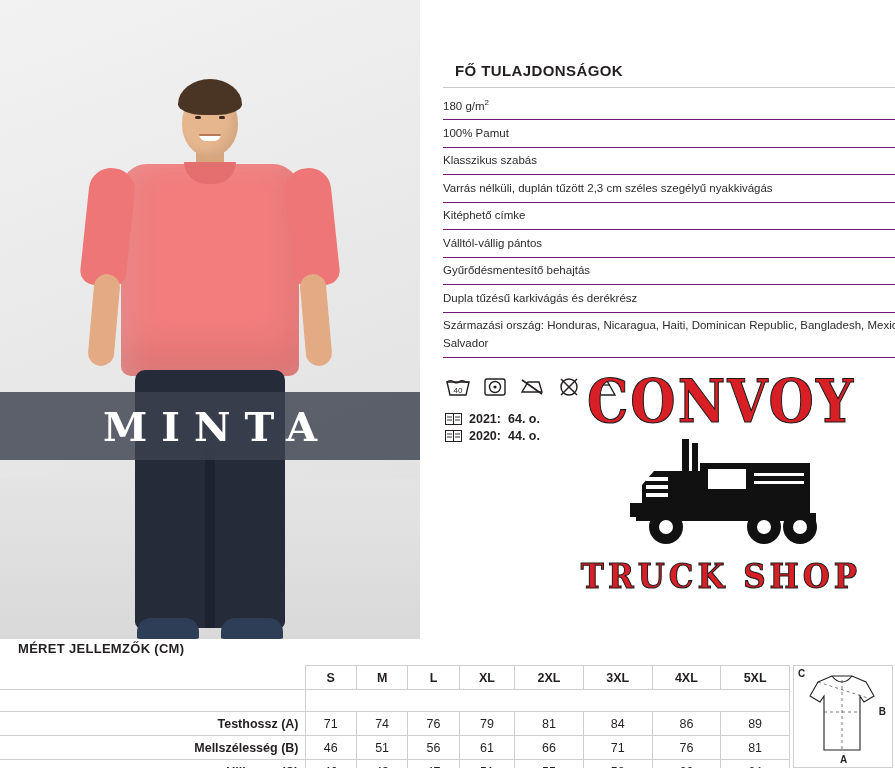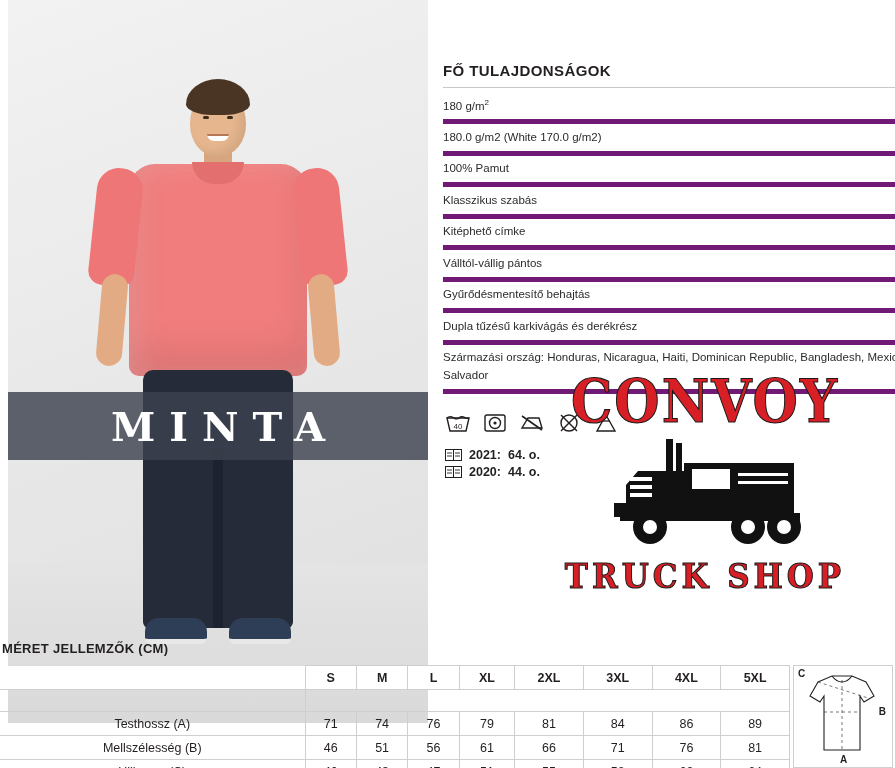--- a/index.html
+++ b/index.html
@@ -14,22 +14,22 @@
   #page {
     position: relative;
     width: 895px;
     height: 768px;
     background: #fff;
   }
 
   
   .photo {
     position: absolute;
-    left: 8px; top: 0;
-    width: 420px; height: 723px;
+    left: 0; top: 0;
+    width: 420px; height: 639px;
     background: linear-gradient(160deg,#f2f2f2 0%,#e9e9e9 45%,#dedede 100%);
     overflow: hidden;
   }
   .photo-floor {
     position: absolute;
     left: 0; bottom: 0; width: 100%; height: 160px;
     background: linear-gradient(180deg,#e4e4e4 0%,#d9d9d9 100%);
   }
   
   .model { position: absolute; left: 50%; top: 86px; transform: translateX(-50%); width: 210px; }
@@ -95,76 +95,76 @@
     color: #ffffff;
     font-size: 40px;
     letter-spacing: 14px;
     padding-left: 14px;
   }
 
   
   .specs { position: absolute; left: 443px; top: 62px; width: 452px; }
   .spec-title {
     font-size: 15px; font-weight: 700; letter-spacing: .4px;
-    color: #231f20; padding-bottom: 8px;
+    color: #231f20; padding-bottom: 8px; margin-left: 12px;
   }
   .spec-rule { height: 1px; background: #c8c8c8; margin-bottom: 4px; }
   .spec-line {
     font-size: 11.5px; color: #2b2b2b; line-height: 1.35;
-    padding: 5.5px 0 5.5px 0; border-bottom: 5px solid #701a75;
+    padding: 5.5px 0 5.5px 0; border-bottom: 1px solid #701a75;
   }
   .spec-line:last-of-type { border-bottom: none; }
   .spec-line sup { font-size: 8px; vertical-align: super; }
   .spec-line.nowrap-origin { border-bottom: none; padding-bottom: 0; white-space: nowrap; overflow: visible; }
   .spec-line.origin-2 { padding-top: 2px; }
 
   
   .care-row { display: flex; gap: 11px; align-items: center; margin: 16px 0 14px 2px; }
   .care { width: 26px; height: 24px; position: relative; }
   .care svg { display:block; }
 
   
   .cat-row { display: flex; align-items: center; gap: 7px; margin: 3px 0 0 2px; font-size: 12.5px; }
   .cat-row .book {
     width: 17px; height: 12px; position: relative; flex: none;
   }
   .cat-row .yr { font-weight: 700; color:#231f20; }
   .cat-row .pg { font-weight: 700; color:#231f20;text-align:center; }
 
   
-  .logo { position: absolute; left: 546px; top: 375px; width: 318px; height: 236px; }
+  .logo { position: absolute; left: 562px; top: 375px; width: 318px; height: 236px; }
   .logo-top, .logo-bottom {
     text-align: center; color: #d81f26; font-family: "DejaVu Serif", serif;
     font-weight: 700; -webkit-text-stroke: 1px #1a1a1a;
   }
   .logo-top {
     font-size: 52px; letter-spacing: 2px; line-height: 1;
     transform: scaleY(1.15);
   }
   .logo-bottom {
     font-size: 31px; letter-spacing: 4px; line-height: 1;
     transform: scaleY(1.1);
   }
   .truck { width: 250px; height: 118px; margin: 6px auto 10px; position: relative; }
 
   
   .size-head {
-    position: absolute; left: 2px; top: 641px;
+    position: absolute; left: 18px; top: 641px;
     font-size: 13px; font-weight: 700; letter-spacing: .3px; color: #231f20;
   }
   table.sizes {
     position: absolute; left: 0; top: 665px; width: 790px;
     border-collapse: collapse; font-size: 12.5px;
   }
   table.sizes th, table.sizes td {
     border: 1px solid #cfcfcf; height: 24px; padding: 0 6px;
   }
   table.sizes th { font-weight: 700; text-align: center; background: #fff; }
   table.sizes th.rowhead, table.sizes td.rowhead {
-    text-align: center; font-weight: 400; width: 305px; border-left: none;
+    text-align: right; font-weight: 700; width: 305px; border-left: none;
   }
   table.sizes td { text-align: center; }
   table.sizes tr.spacer td { height: 22px; border-left: none; }
   table.sizes thead th.rowhead { border-top: none; border-left: none; }
 
   
   .measure {
     position: absolute; left: 793px; top: 665px; width: 100px; height: 103px;
     border: 1px solid #cfcfcf; background: #fff;
   }
@@ -205,23 +205,23 @@
     </div>
   </div>
 
   <div class="specs">
     <div class="spec-title">FŐ TULAJDONSÁGOK</div>
     <div class="spec-rule"></div>
 
     <div class="spec-line">
       <span>180 g/m</span><sup>2</sup>
     </div>
-    <div class="spec-line">180.0 g/m2 (White 170.0 g/m2)</div>
     <div class="spec-line">100% Pamut</div>
     <div class="spec-line">Klasszikus szabás</div>
+    <div class="spec-line">Varrás nélküli, duplán tűzött 2,3 cm széles szegélyű nyakkivágás</div>
     <div class="spec-line">Kitéphető címke</div>
     <div class="spec-line">Válltól-vállig pántos</div>
     <div class="spec-line">Gyűrődésmentesítő behajtás</div>
     <div class="spec-line">Dupla tűzésű karkivágás és derékrész</div>
     <div class="spec-line nowrap-origin">Származási ország: Honduras, Nicaragua, Haiti, Dominican Republic, Bangladesh, Mexico, El</div>
     <div class="spec-line origin-2">Salvador</div>
 
     <div class="care-row">
       <div class="care">
         <svg width="26" height="24" viewBox="0 0 26 24">

